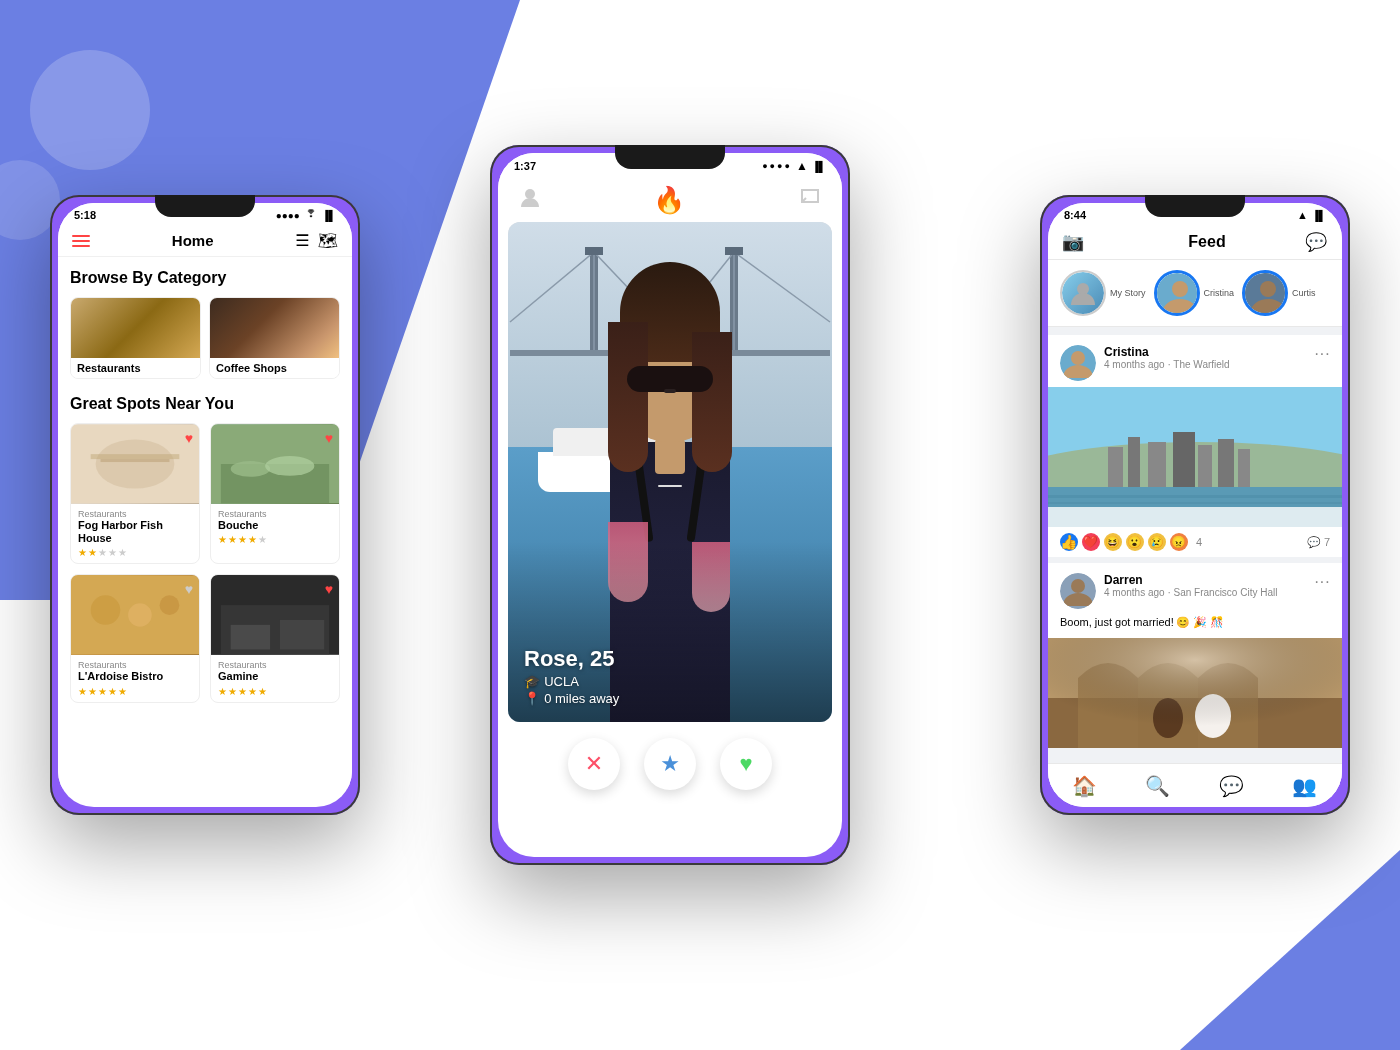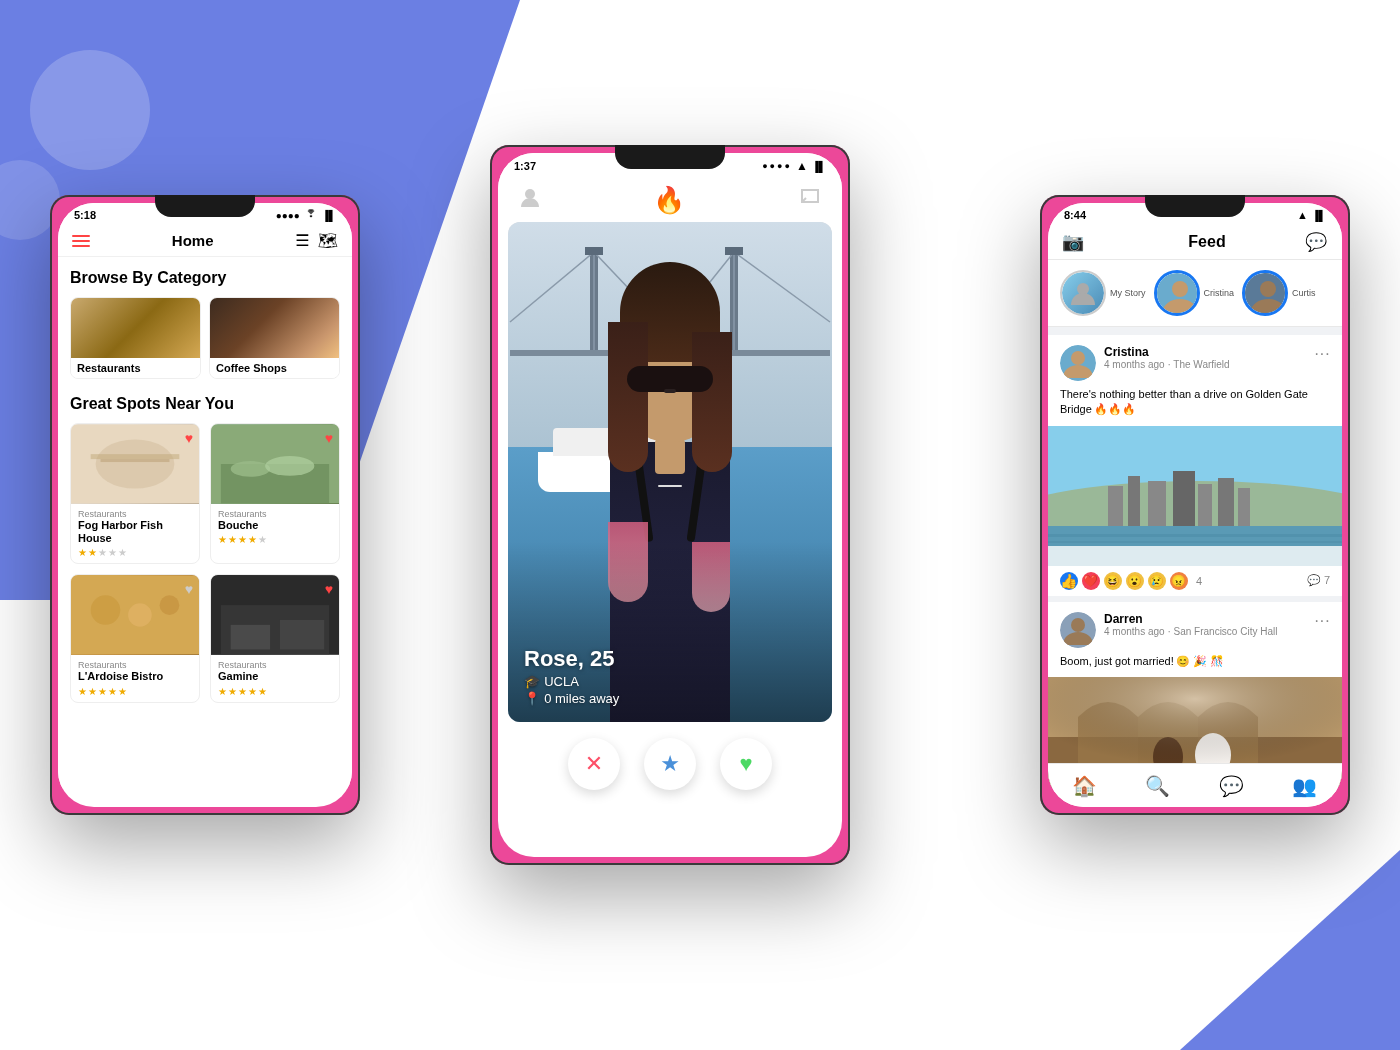--- a/index.html
+++ b/index.html
@@ -64,22 +64,22 @@
       height: 1050px;
       z-index: 2;
       display: flex;
       align-items: center;
       justify-content: center;
     }
 
     
     .phone {
       position: absolute;
-      border-radius: 19px;
-      background: #ec4899;
+      border-radius: 29px;
+      background: #8b5cf6;
       box-shadow: 0 30px 80px rgba(0,0,0,0.35), inset 0 0 0 2px #3a3a3a;
       overflow: hidden;
     }
     .phone-inner {
       position: absolute;
       border-radius: 36px;
       overflow: hidden;
       background: white;
     }
     .phone-notch {
@@ -864,21 +864,20 @@
             <div class="post-meta">
               <div class="post-author">Cristina</div>
               <div class="post-sub">
                 <span>4 months ago</span>
                 <span> · </span>
                 <span>The Warfield</span>
               </div>
             </div>
             <span class="post-more">···</span>
           </div>
-          <div class="post-text">There's nothing better than a drive on Golden Gate Bridge 🔥🔥🔥</div>
           <div class="post-image">
             
             <svg width="100%" height="140" viewBox="0 0 294 140">
 
               <rect width="294" height="100" fill="#87ceeb"></rect>
 
               <ellipse cx="150" cy="95" rx="200" ry="40" fill="#9ab898"></ellipse>
 
               <rect x="60" y="60" width="15" height="50" fill="#888"></rect>
               <rect x="80" y="50" width="12" height="60" fill="#777"></rect>

